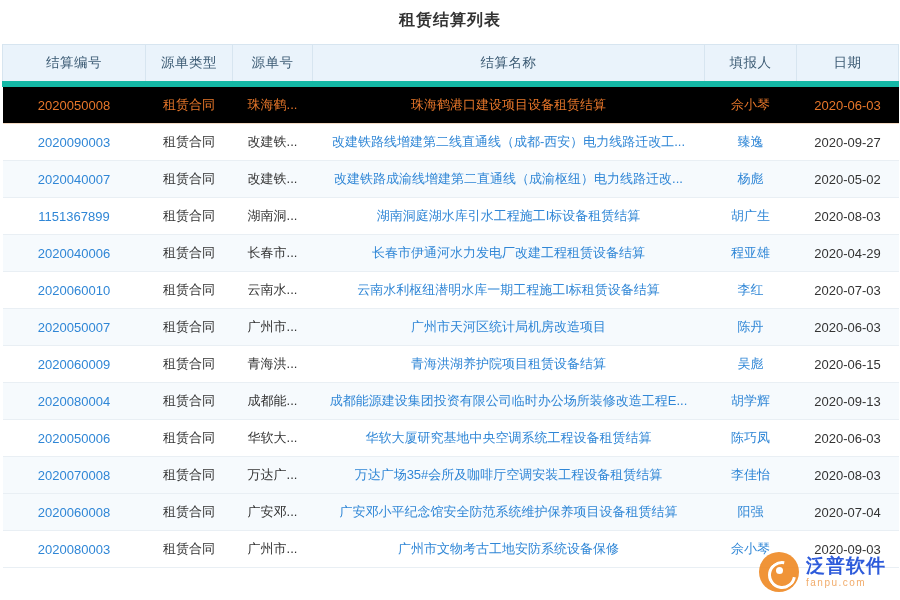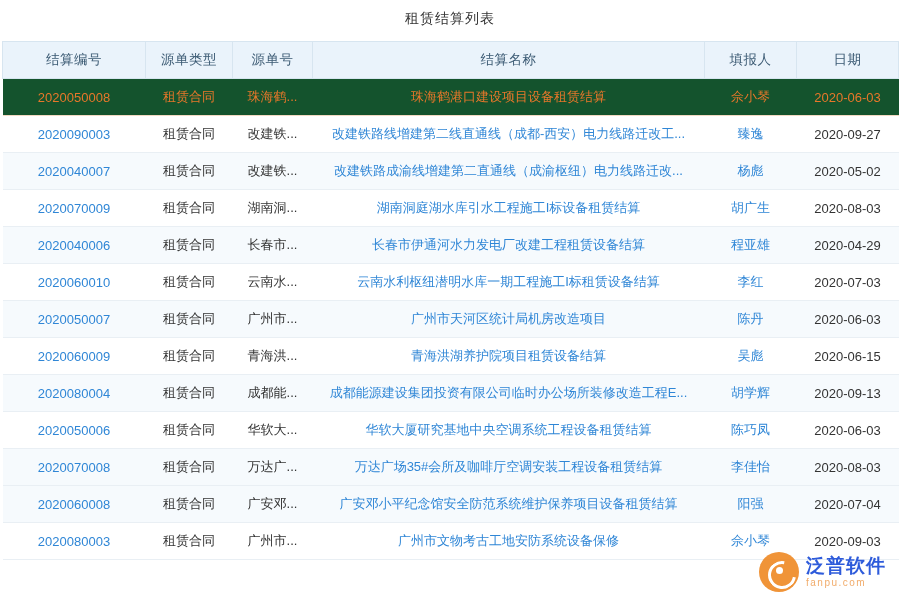--- a/index.html
+++ b/index.html
@@ -9,22 +9,22 @@
   body {
     width: 900px;
     height: 600px;
     background: #ffffff;
     font-family: "Liberation Sans", sans-serif;
     overflow: hidden;
     position: relative;
   }
   #page-title {
     text-align: center;
-    font-size: 14px;
-    font-weight: normal;
+    font-size: 16px;
+    font-weight: bold;
     color: #333333;
     padding: 10px 0 9px 0;
     letter-spacing: 1px;
   }
   .table-wrap {
     padding: 4px 2px;
   }
   table.grid {
     width: 896px;
     margin: 0 auto;
@@ -56,23 +56,23 @@
   }
   table.grid td.c-code { text-align: center; }
   table.grid td.c-type { text-align: center; color: #333333; }
   table.grid td.c-srcno { text-align: center; color: #333333; }
   table.grid td.c-name { text-align: center; }
   table.grid td.c-person { text-align: center; }
   table.grid td.c-date { text-align: center; color: #333333; }
   tr.row-even td { background: #f6fafd; }
   tr.row-odd td { background: #ffffff; }
   tr.row-selected td {
-    background: #14532d;
+    background: #000000;
     color: #e8772a;
-    border-top: 1px solid #14b8a6;
+    border-top: 6px solid #14b8a6;
     border-bottom: 1px solid #f3d9c2;
   }
   tr.row-selected td.c-type,
   tr.row-selected td.c-srcno,
   tr.row-selected td.c-date { color: #e8772a; }
 
   col.w-code { width: 143px; }
   col.w-type { width: 87px; }
   col.w-srcno { width: 80px; }
   col.w-name { width: 392px; }
@@ -173,21 +173,21 @@
         </tr>
         <tr class="row-even">
           <td class="c-code">2020040007</td>
           <td class="c-type">租赁合同</td>
           <td class="c-srcno">改建铁...</td>
           <td class="c-name">改建铁路成渝线增建第二直通线（成渝枢纽）电力线路迁改...</td>
           <td class="c-person">杨彪</td>
           <td class="c-date">2020-05-02</td>
         </tr>
         <tr class="row-odd">
-          <td class="c-code">2020070009</td>
+          <td class="c-code">1151367899</td>
           <td class="c-type">租赁合同</td>
           <td class="c-srcno">湖南洞...</td>
           <td class="c-name">湖南洞庭湖水库引水工程施工I标设备租赁结算</td>
           <td class="c-person">胡广生</td>
           <td class="c-date">2020-08-03</td>
         </tr>
         <tr class="row-even">
           <td class="c-code">2020040006</td>
           <td class="c-type">租赁合同</td>
           <td class="c-srcno">长春市...</td>

